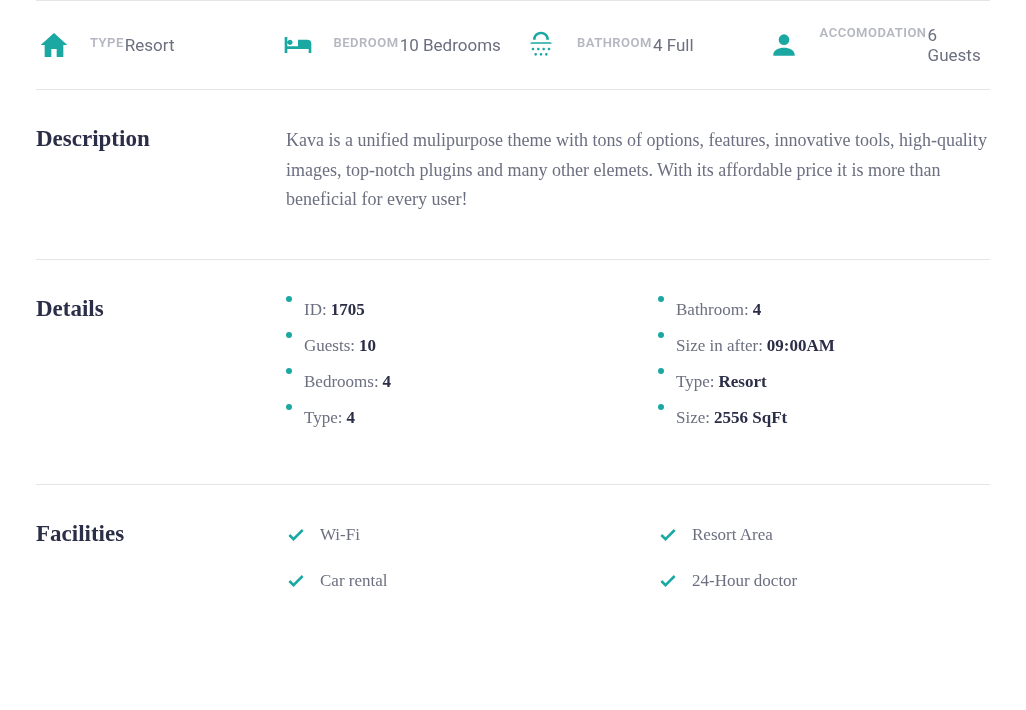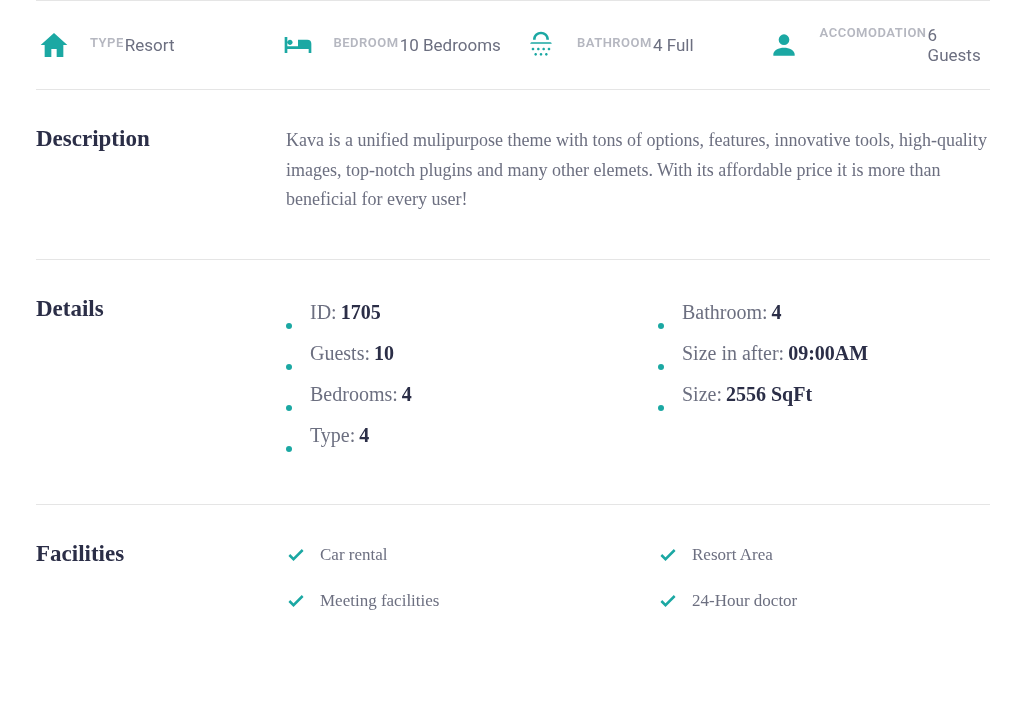--- a/index.html
+++ b/index.html
@@ -83,24 +83,24 @@
     .details-columns {
       display: flex;
       gap: 40px;
     }
     .details-col {
       flex: 1;
       padding-left: 0;
     }
     .detail-item {
       display: flex;
-      align-items: flex-end;
-      gap: 18px;
+      align-items: flex-start;
+      gap: 12px;
       margin-bottom: 8px;
-      font-size: 20px;
+      font-size: 17px;
       color: #6c6f80;
     }
     .bullet {
       width: 6px;
       height: 6px;
       background: #1ba8a3;
       border-radius: 50%;
       flex-shrink: 0;
     }
     .detail-key {
@@ -229,48 +229,52 @@
           <div class="detail-item">
               <span class="bullet"></span>
               <span><span class="detail-key">Bathroom:</span><span class="detail-val">4</span></span>
             </div>
           <div class="detail-item">
               <span class="bullet"></span>
               <span><span class="detail-key">Size in after:</span><span class="detail-val">09:00AM</span></span>
             </div>
           <div class="detail-item">
               <span class="bullet"></span>
+              <span><span class="detail-key">Type:</span><span class="detail-val">Resort</span></span>
+            </div>
+          <div class="detail-item">
+              <span class="bullet"></span>
               <span><span class="detail-key">Size:</span><span class="detail-val">2556 SqFt</span></span>
             </div>
         </div>
       </div>
     </div>
   </div>
 </div>
 
 <hr class="divider">
 
 <div class="section">
   <div class="section-row">
     <div class="section-title">Facilities</div>
     <div class="section-content">
       <div class="facilities-columns">
         <div class="facilities-col">
           <div class="facility-item">
               <span class="check-icon"><svg viewBox="0 0 24 24">
                   <polyline points="4,12 9,17 20,6"></polyline>
                 </svg></span>
+              <span>Wi-Fi</span>
+            </div>
+          <div class="facility-item">
+              <span class="check-icon"><svg viewBox="0 0 24 24">
+                  <polyline points="4,12 9,17 20,6"></polyline>
+                </svg></span>
               <span>Car rental</span>
             </div>
-          <div class="facility-item">
-              <span class="check-icon"><svg viewBox="0 0 24 24">
-                  <polyline points="4,12 9,17 20,6"></polyline>
-                </svg></span>
-              <span>Meeting facilities</span>
-            </div>
         </div>
         <div class="facilities-col">
           <div class="facility-item">
               <span class="check-icon"><svg viewBox="0 0 24 24">
                   <polyline points="4,12 9,17 20,6"></polyline>
                 </svg></span>
               <span>Resort Area</span>
             </div>
           <div class="facility-item">
               <span class="check-icon"><svg viewBox="0 0 24 24">

